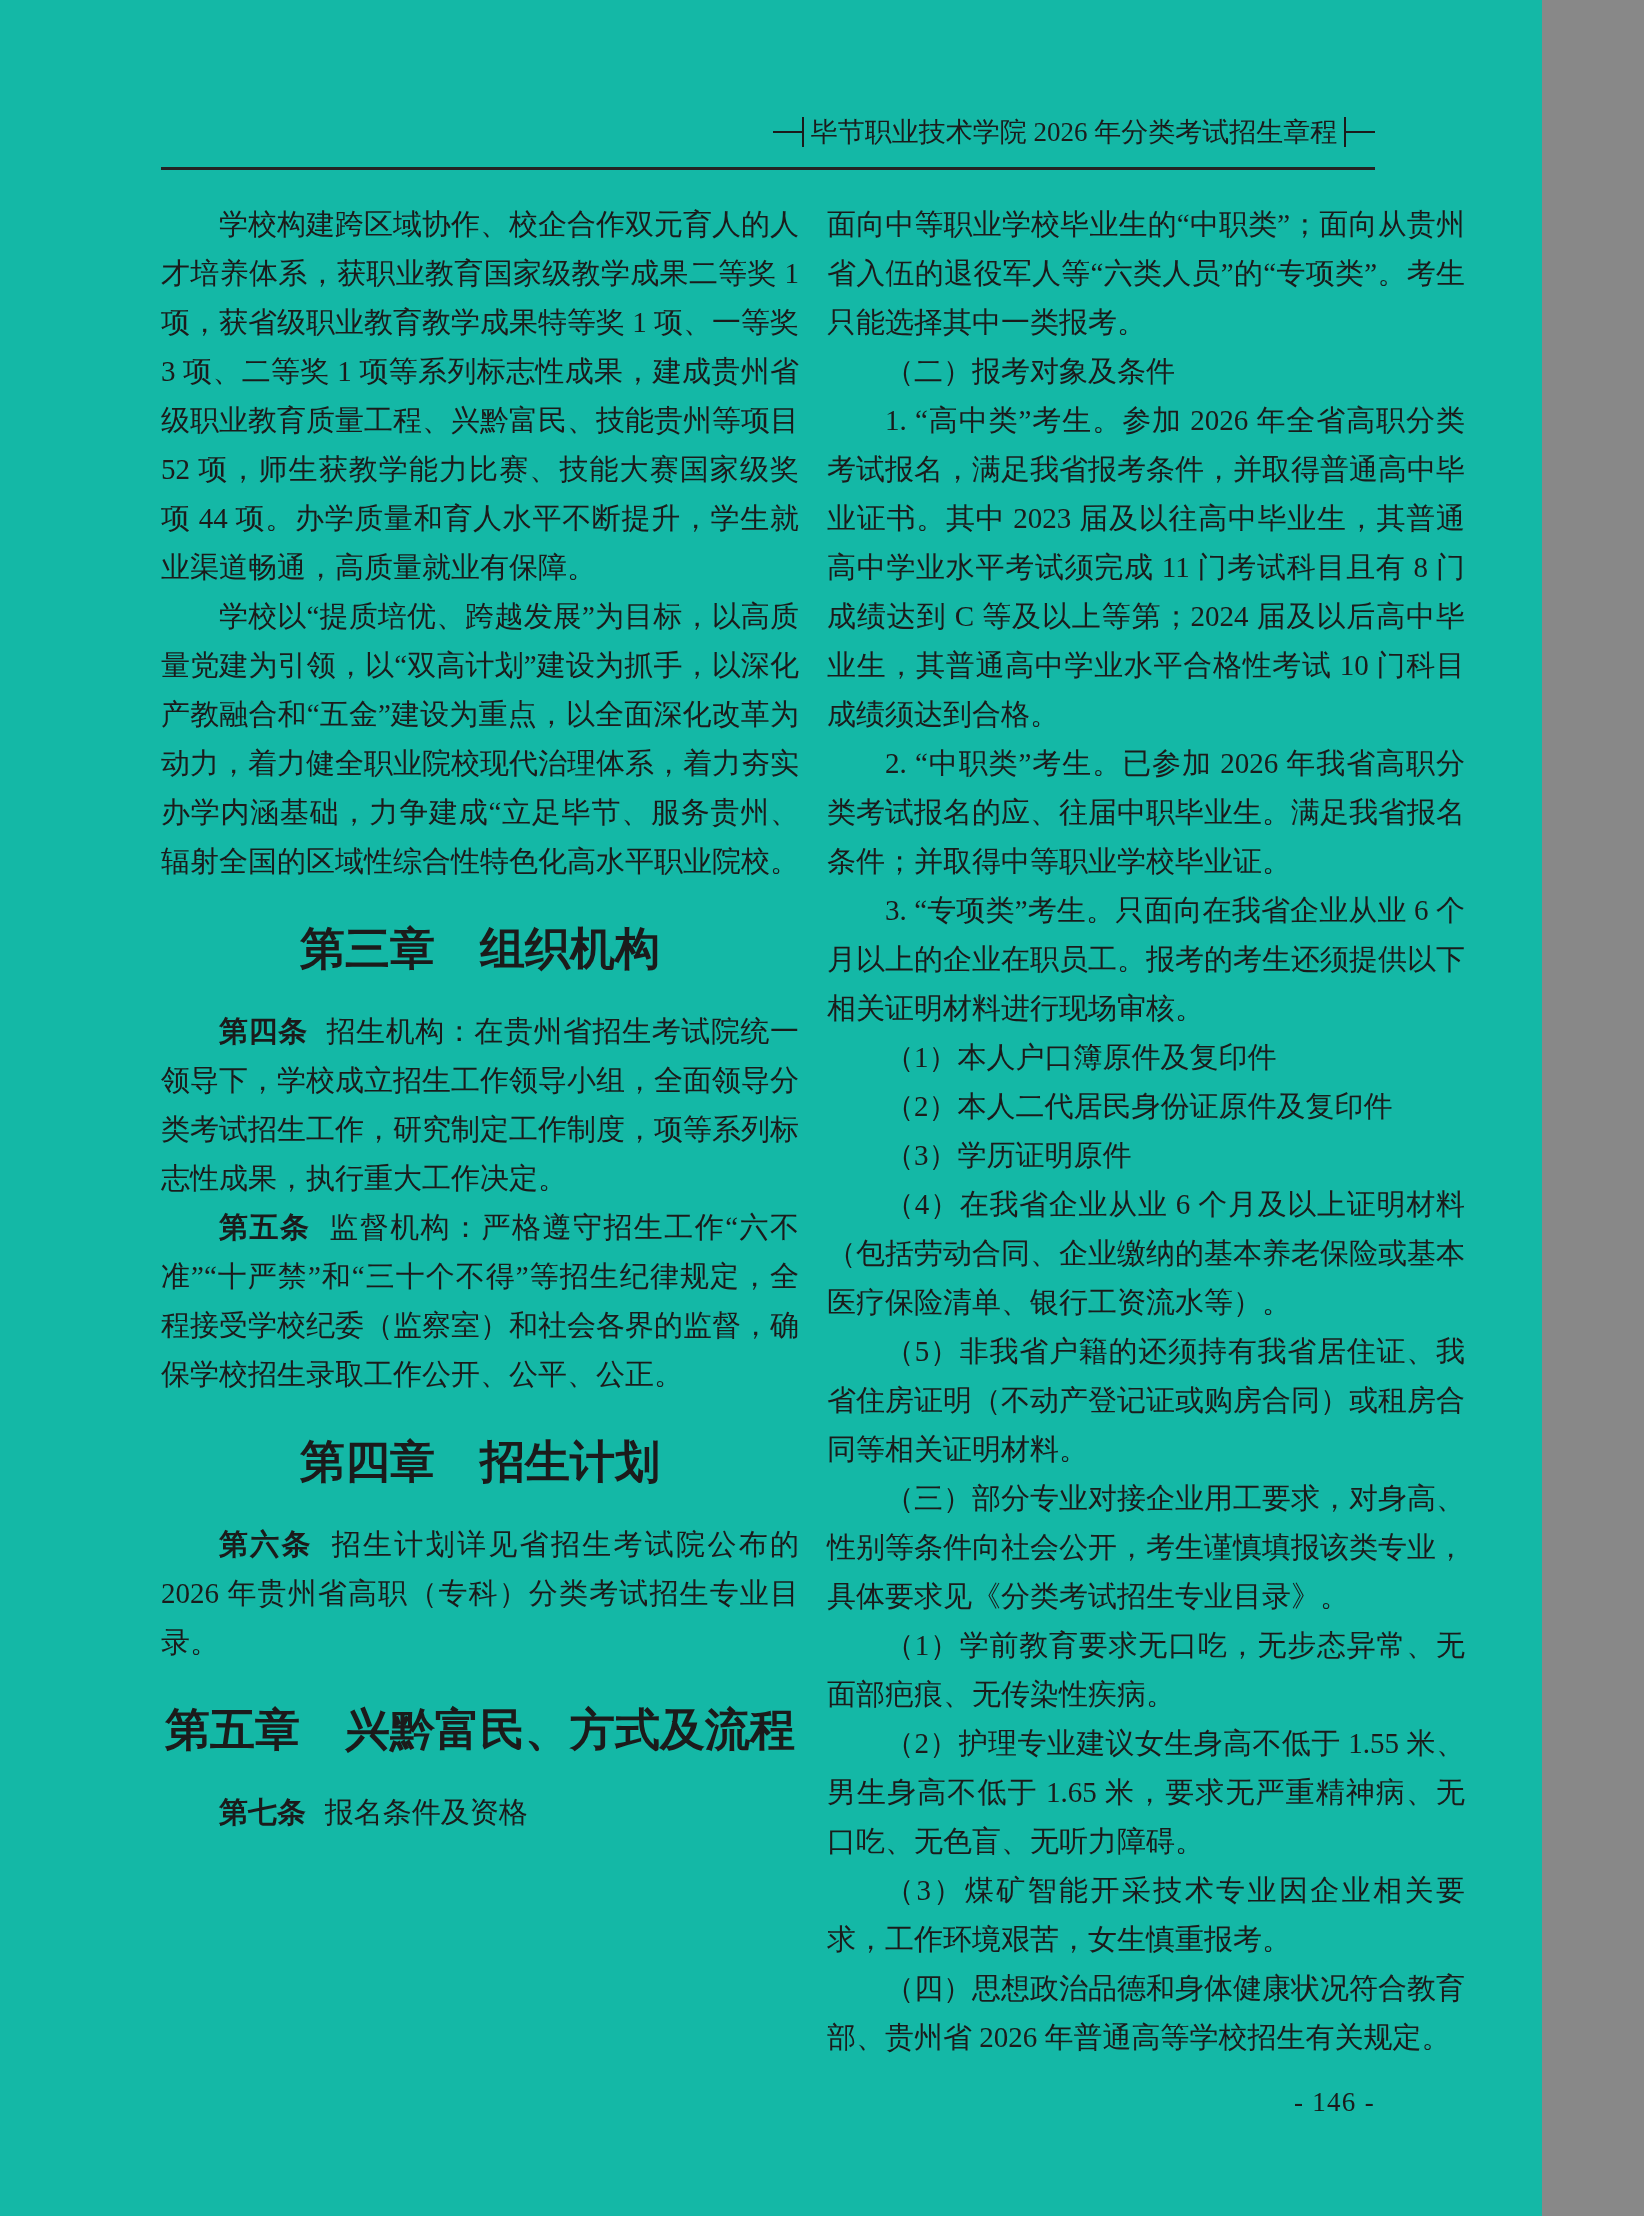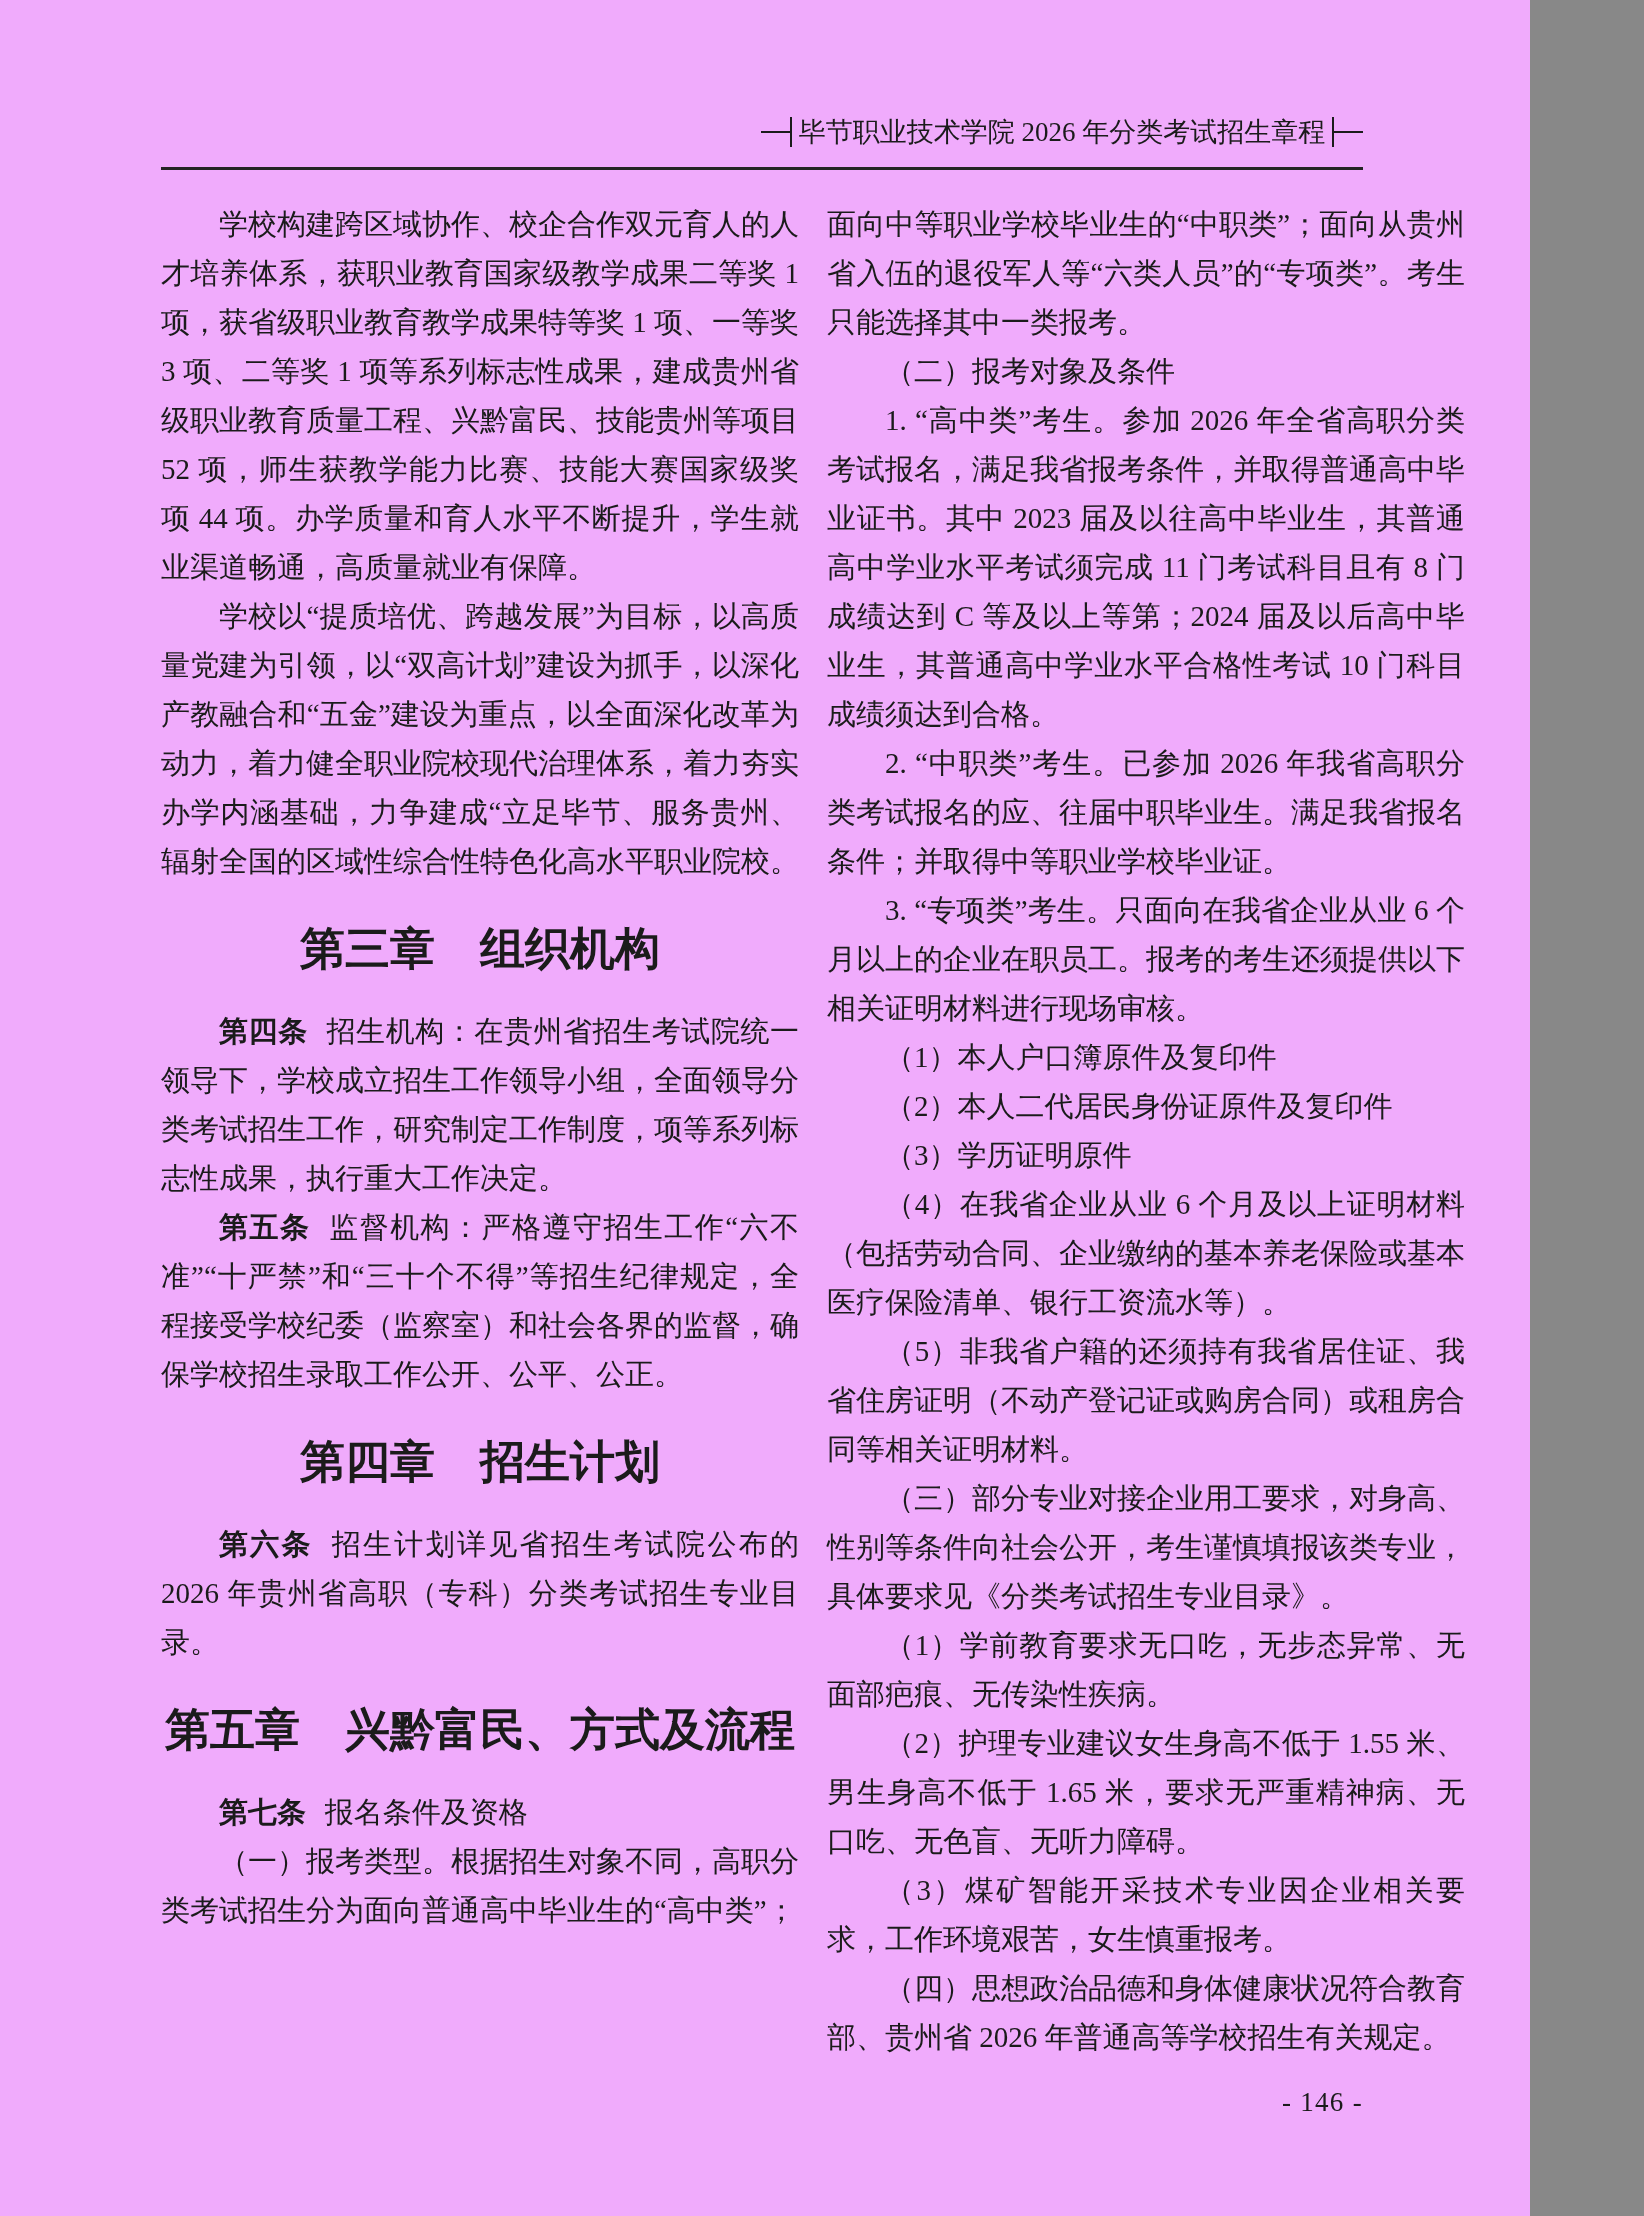--- a/index.html
+++ b/index.html
@@ -1,22 +1,23 @@
 <!DOCTYPE html>
 <html lang="zh" style="font-size:10.7px"><head>
 <meta charset="utf-8">
 <style>
   html,body { margin:0; padding:0; background:#888; }
   .page {
     position:relative;
     width:1530px; height:2216px;
-    background:#f0abfc;
+    background:#14b8a6;
     overflow:hidden;
     color:#1b1b1b;
     font-family:"Liberation Serif","DejaVu Serif",serif;
+    padding-left:12px;
   }
   
   .header {
     position:absolute;
     left:161px; right:167px; top:113px;
     display:flex; justify-content:flex-end; align-items:center;
     font-size:27px; line-height:38px; white-space:nowrap;
   }
   .tick { display:inline-block; position:relative; width:31px; height:32px; flex:0 0 auto; }
   .tick::before {
@@ -85,21 +86,20 @@
     <div class="col">
       <p class="indent">学校构建跨区域协作、校企合作双元育人的人才培养体系，获职业教育国家级教学成果二等奖 1 项，获省级职业教育教学成果特等奖 1 项、一等奖 3 项、二等奖 1 项等系列标志性成果，建成贵州省级职业教育质量工程、兴黔富民、技能贵州等项目 52 项，师生获教学能力比赛、技能大赛国家级奖项 44 项。办学质量和育人水平不断提升，学生就业渠道畅通，高质量就业有保障。</p>
       <p class="indent">学校以“提质培优、跨越发展”为目标，以高质量党建为引领，以“双高计划”建设为抓手，以深化产教融合和“五金”建设为重点，以全面深化改革为动力，着力健全职业院校现代治理体系，着力夯实办学内涵基础，力争建成“立足毕节、服务贵州、辐射全国的区域性综合性特色化高水平职业院校。</p>
       <div class="chap">第三章　组织机构</div>
       <p class="indent"><span class="lead">第四条</span><span>招生机构：在贵州省招生考试院统一领导下，学校成立招生工作领导小组，全面领导分类考试招生工作，研究制定工作制度，项等系列标志性成果，执行重大工作决定。</span></p>
       <p class="indent"><span class="lead">第五条</span><span>监督机构：严格遵守招生工作“六不准”“十严禁”和“三十个不得”等招生纪律规定，全程接受学校纪委（监察室）和社会各界的监督，确保学校招生录取工作公开、公平、公正。</span></p>
       <div class="chap">第四章　招生计划</div>
       <p class="indent"><span class="lead">第六条</span><span>招生计划详见省招生考试院公布的 2026 年贵州省高职（专科）分类考试招生专业目录。</span></p>
       <div class="chap">第五章　兴黔富民、方式及流程</div>
       <p class="indent"><span class="lead">第七条</span><span>报名条件及资格</span></p>
-      <p class="indent">（一）报考类型。根据招生对象不同，高职分类考试招生分为面向普通高中毕业生的“高中类”；</p>
     </div>
 
     <div class="col">
       <p>面向中等职业学校毕业生的“中职类”；面向从贵州省入伍的退役军人等“六类人员”的“专项类”。考生只能选择其中一类报考。</p>
       <p class="indent">（二）报考对象及条件</p>
       <p class="indent">1. “高中类”考生。参加 2026 年全省高职分类考试报名，满足我省报考条件，并取得普通高中毕业证书。其中 2023 届及以往高中毕业生，其普通高中学业水平考试须完成 11 门考试科目且有 8 门成绩达到 C 等及以上等第；2024 届及以后高中毕业生，其普通高中学业水平合格性考试 10 门科目成绩须达到合格。</p>
       <p class="indent">2. “中职类”考生。已参加 2026 年我省高职分类考试报名的应、往届中职毕业生。满足我省报名条件；并取得中等职业学校毕业证。</p>
       <p class="indent">3. “专项类”考生。只面向在我省企业从业 6 个月以上的企业在职员工。报考的考生还须提供以下相关证明材料进行现场审核。</p>
       <p class="indent">（1）本人户口簿原件及复印件</p>
       <p class="indent">（2）本人二代居民身份证原件及复印件</p>

